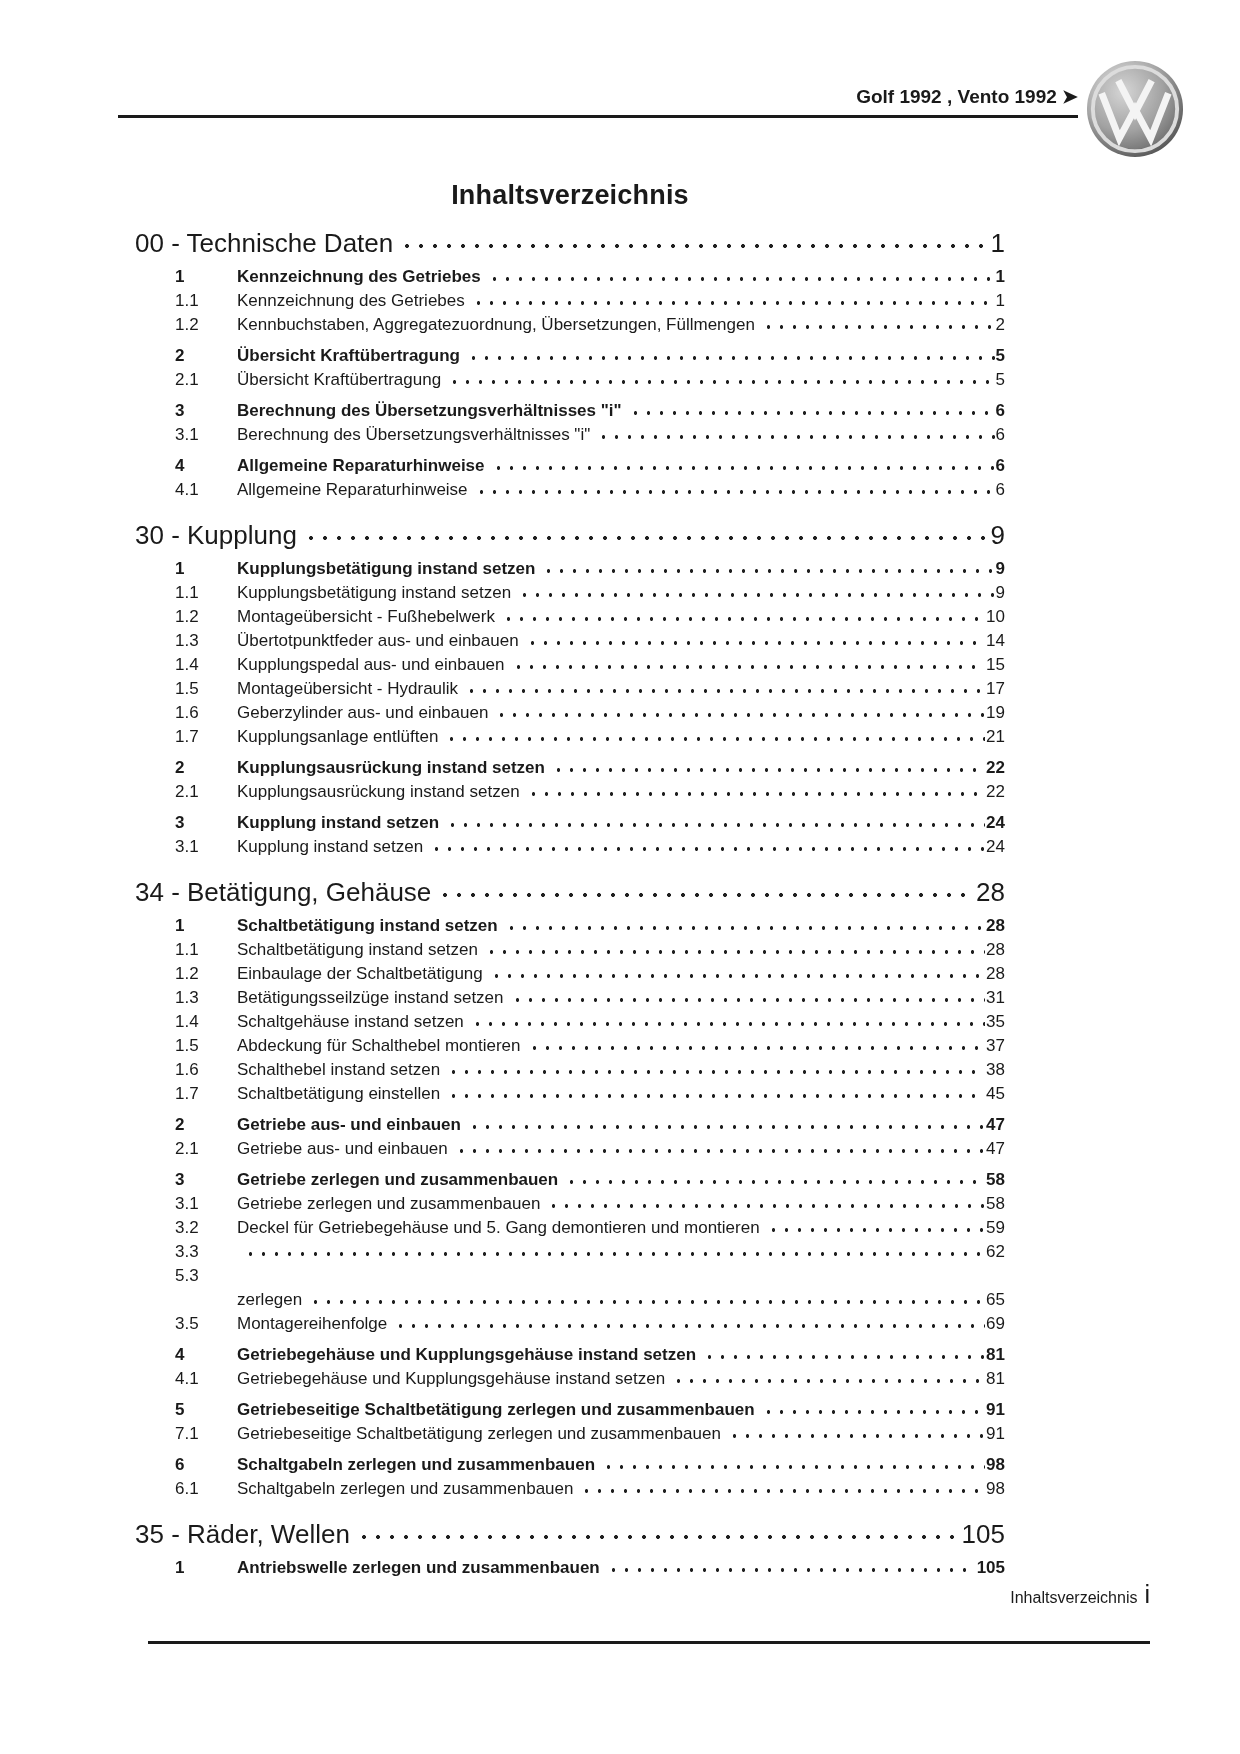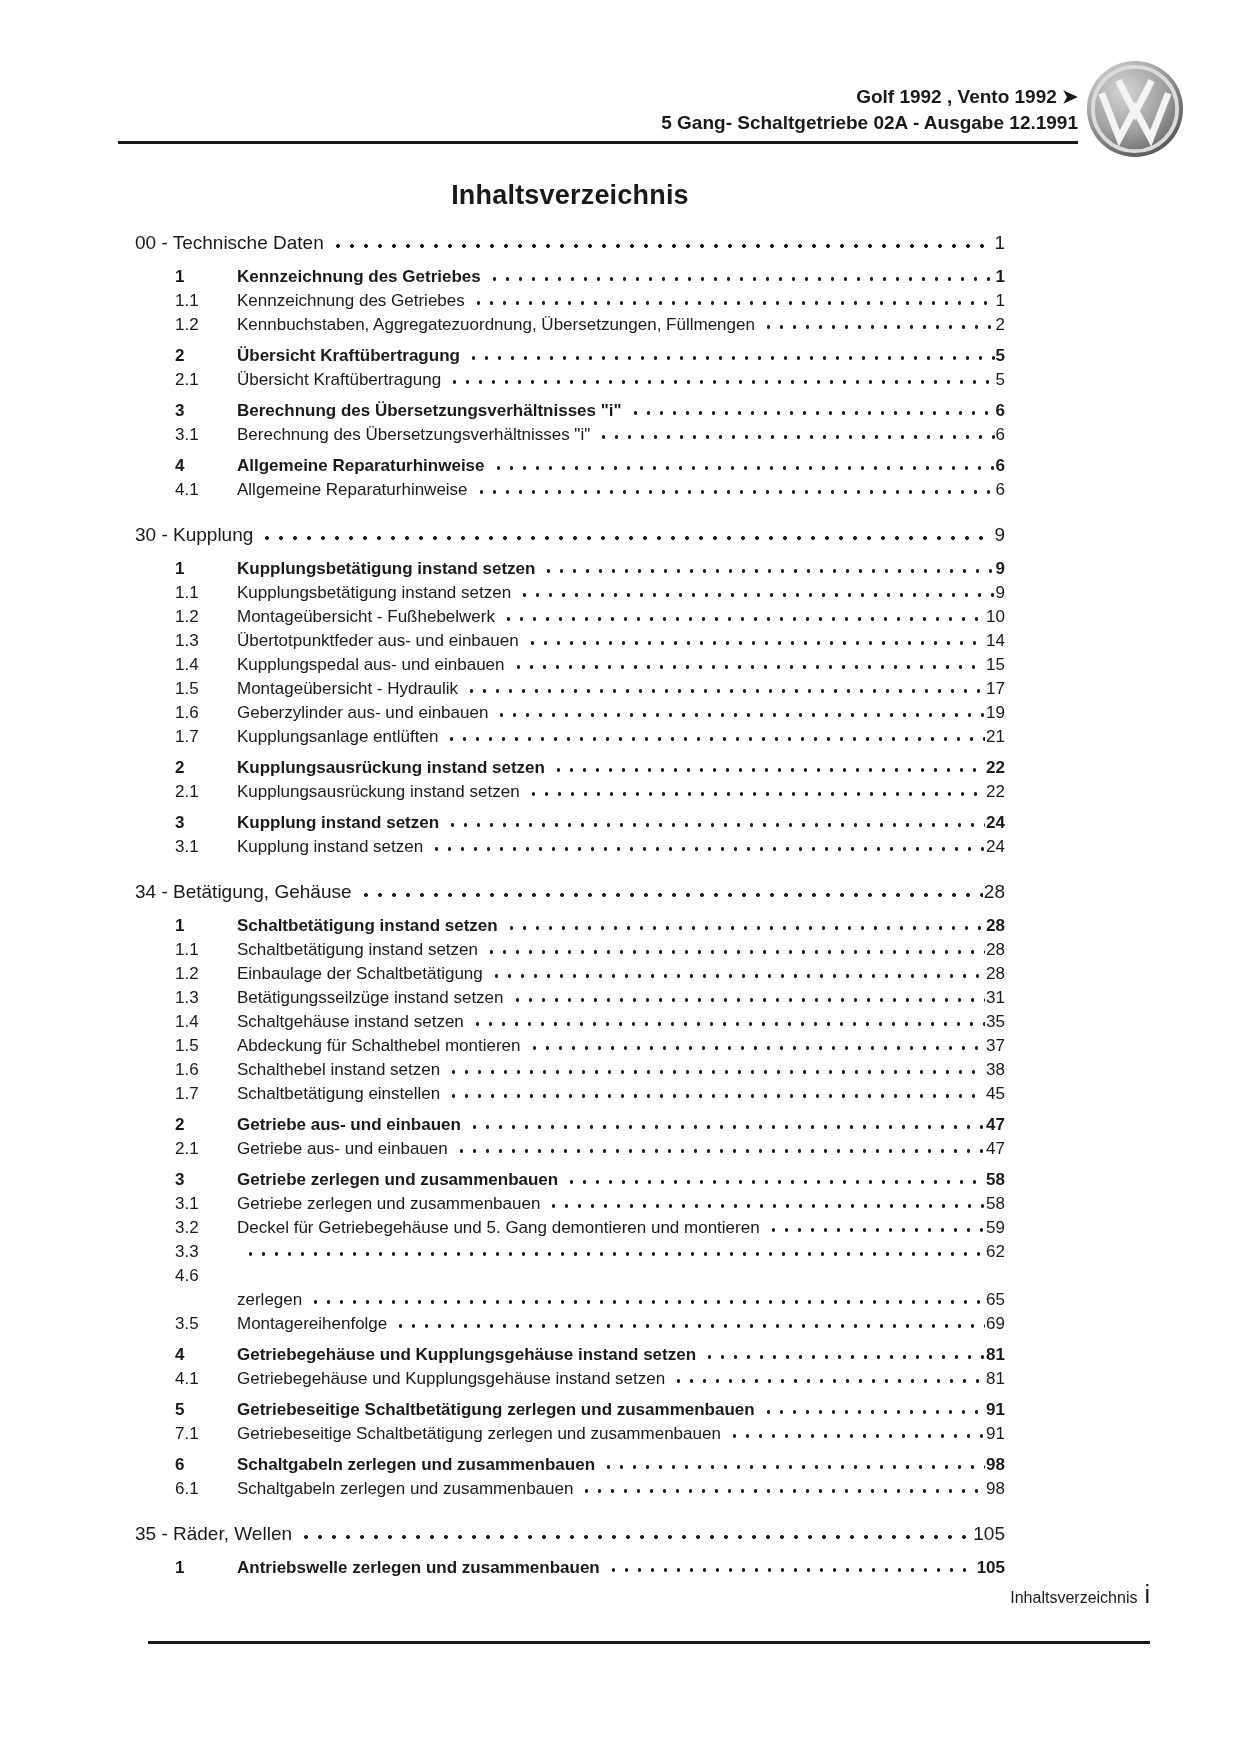--- a/index.html
+++ b/index.html
@@ -17,21 +17,21 @@
   .header-rule{margin-top:5px;height:3px;background:#1a1a1a;}
   .logo{position:absolute;top:60px;left:1086px;width:98px;height:98px;}
   .logo svg{width:100%;height:100%;}
   
   .doc-title{
     position:absolute;top:180px;left:135px;width:870px;
     text-align:center;font-size:27px;font-weight:bold;letter-spacing:0.2px;
   }
   
   .toc{position:absolute;top:228px;left:135px;width:870px;}
-  .chapter-row{display:flex;font-size:19px;line-height:30px;margin-top:18px;margin-bottom:4px;}
+  .chapter-row{display:flex;font-size:26px;line-height:30px;margin-top:18px;margin-bottom:4px;}
   .chapter:first-child .chapter-row{margin-top:0;}
   .ch-label{white-space:nowrap;}
   .entry{display:flex;font-size:17px;line-height:24px;margin-left:40px;}
   .entry.bold{font-weight:bold;margin-top:7px;}
   .num{width:62px;flex-shrink:0;}
   .etitle{white-space:nowrap;}
   .epage,.ch-page{flex-shrink:0;white-space:nowrap;}
   .leader{
     flex:1;min-width:16px;margin:0 1px 0 7px;
     background-image:radial-gradient(circle,#1f1f1f 1.6px,transparent 2px);
@@ -49,21 +49,20 @@
   .footer-text{position:absolute;top:1580px;left:148px;width:1002px;text-align:right;font-size:16px;}
   .footer-page{font-size:25px;margin-left:7px;font-weight:normal;}
 </style>
 </head>
 <body>
 
 <div class="page">
 
   <div class="header">
     <div class="header-line">Golf 1992 , Vento 1992 ➤</div>
-    <div class="header-line">5 Gang- Schaltgetriebe 02A - Ausgabe 12.1991</div>
     <div class="header-rule"></div>
   </div>
 
   <div class="logo">
     <svg viewBox="0 0 100 100" xmlns="http://www.w3.org/2000/svg">
       <defs>
         <radialGradient id="vwg" cx="38%" cy="32%" r="75%">
           <stop offset="0%" stop-color="#ededed"></stop>
           <stop offset="55%" stop-color="#a8a8a8"></stop>
           <stop offset="100%" stop-color="#4f4f4f"></stop>
@@ -303,21 +302,21 @@
           <span class="etitle">Deckel für Getriebegehäuse und 5. Gang demontieren und montieren</span>
           <span class="leader"></span>
           <span class="epage">59</span>
         </div>
         <div class="entry">
           <span class="num">3.3</span>
           <span class="leader"></span>
           <span class="epage">62</span>
         </div>
         <div class="entry">
-          <span class="num">4.6</span>
+          <span class="num">5.3</span>
         </div>
         <div class="entry">
           <span class="num"></span>
           <span class="etitle">zerlegen</span>
           <span class="leader"></span>
           <span class="epage">65</span>
         </div>
         <div class="entry">
           <span class="num">3.5</span>
           <span class="etitle">Montagereihenfolge</span>

